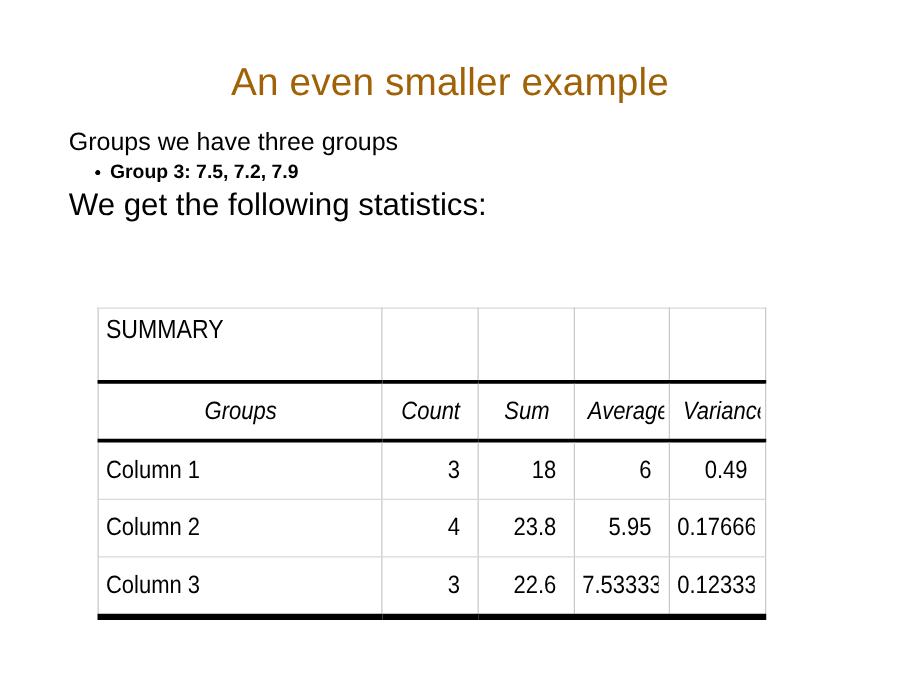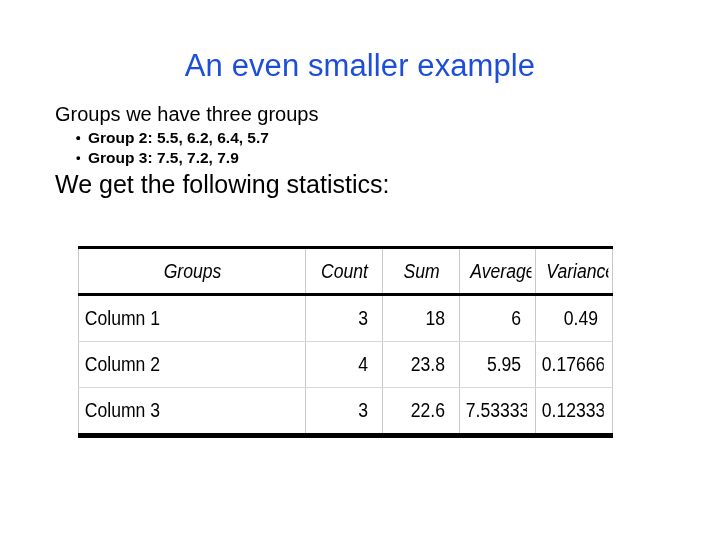--- a/index.html
+++ b/index.html
@@ -20,21 +20,21 @@
   .slide-title {
     position: absolute;
     left: 0;
     top: 50px;
     width: 720px;
     text-align: center;
     font-size: 31px;
     font-weight: 400;
     line-height: 1.05;
     letter-spacing: 0.1px;
-    color: #1d4ed8;
+    color: #a16207;
   }
 
   
   .body-block {
     position: absolute;
     left: 55px;
     top: 101px;
     width: 620px;
   }
   .lead-line {
@@ -160,41 +160,47 @@
 <div class="body-block">
 
   <div class="lead-line">Groups we have three groups</div>
 
   <ul class="bullet-list">
     <li class="bullet-item">
       <span class="bullet-dot">•</span>
     </li>
     <li class="bullet-item">
       <span class="bullet-dot">•</span>
-      <span>Group 2: 5.5, 6.2, 6.4, 5.7</span>
     </li>
     <li class="bullet-item">
       <span class="bullet-dot">•</span>
       <span>Group 3: 7.5, 7.2, 7.9</span>
     </li>
   </ul>
 
   <div class="closing-line">We get the following statistics:</div>
 </div>
 
 <div class="stats-table-wrap">
   <table class="stats-table">
     <colgroup>
       <col class="c-groups">
       <col class="c-count">
       <col class="c-sum">
       <col class="c-average">
       <col class="c-variance">
     </colgroup>
     <tbody>
+      <tr class="row-summary">
+        <td class="cell-summary-label">SUMMARY</td>
+        <td></td>
+        <td></td>
+        <td></td>
+        <td></td>
+      </tr>
 
       <tr class="row-header">
         <td>Groups</td>
         <td>Count</td>
         <td>Sum</td>
         <td>Average</td>
         <td>Variance</td>
       </tr>
 
       <tr class="row-data">

